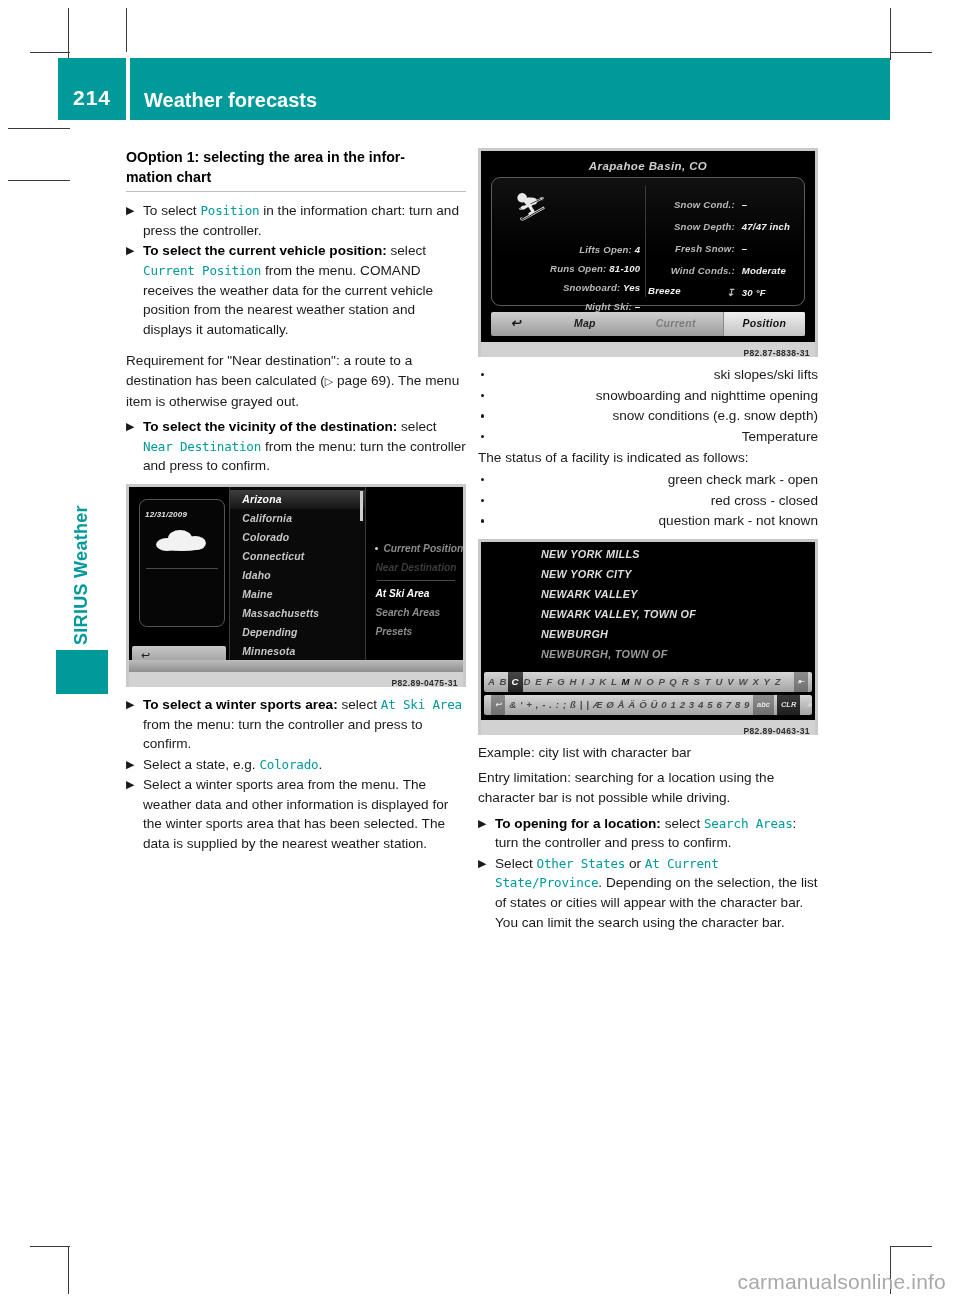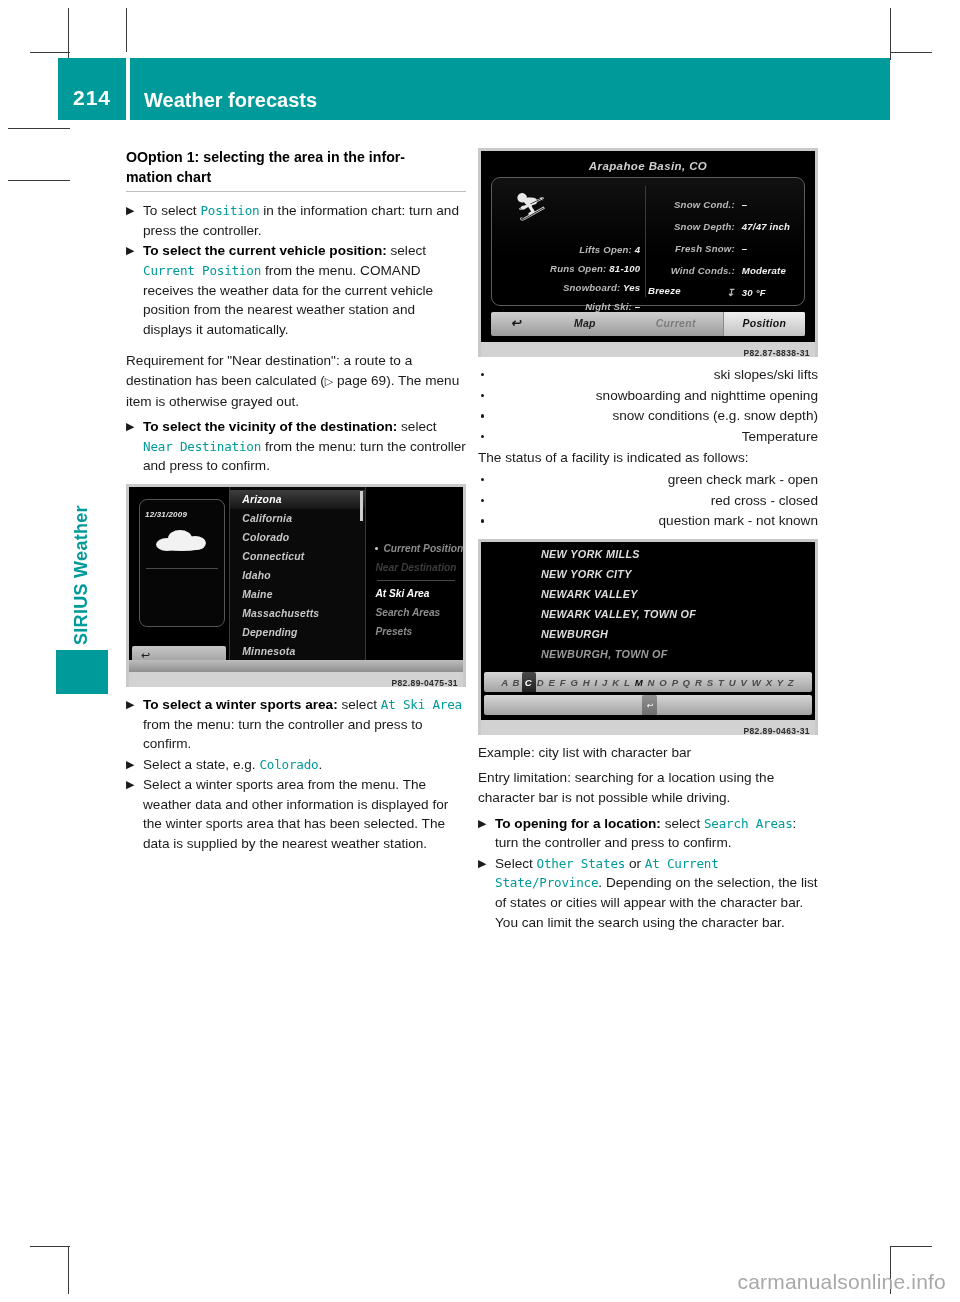--- a/index.html
+++ b/index.html
@@ -440,21 +440,20 @@
     border-radius: 2px;
     display: flex; align-items: center;
     font-size: 9.6px;
     font-style: italic;
     font-weight: bold;
     color: #4a4a4a;
     letter-spacing: 1.1px;
     padding: 0 4px;
     box-sizing: border-box;
     overflow: hidden;
-    flex-direction: column;
   }
   .ct-bar1 { bottom: 28px; }
   .ct-bar2 { bottom: 5px; letter-spacing: 0.6px; }
   .ct-bar1 .chars, .ct-bar2 .chars { flex: 1; white-space: nowrap; }
   .ct-hl {
     display: inline-block;
     background: linear-gradient(180deg,#4a4a4a,#202020);
     color: #fff;
     padding: 1px 3px;
     border-radius: 2px;

